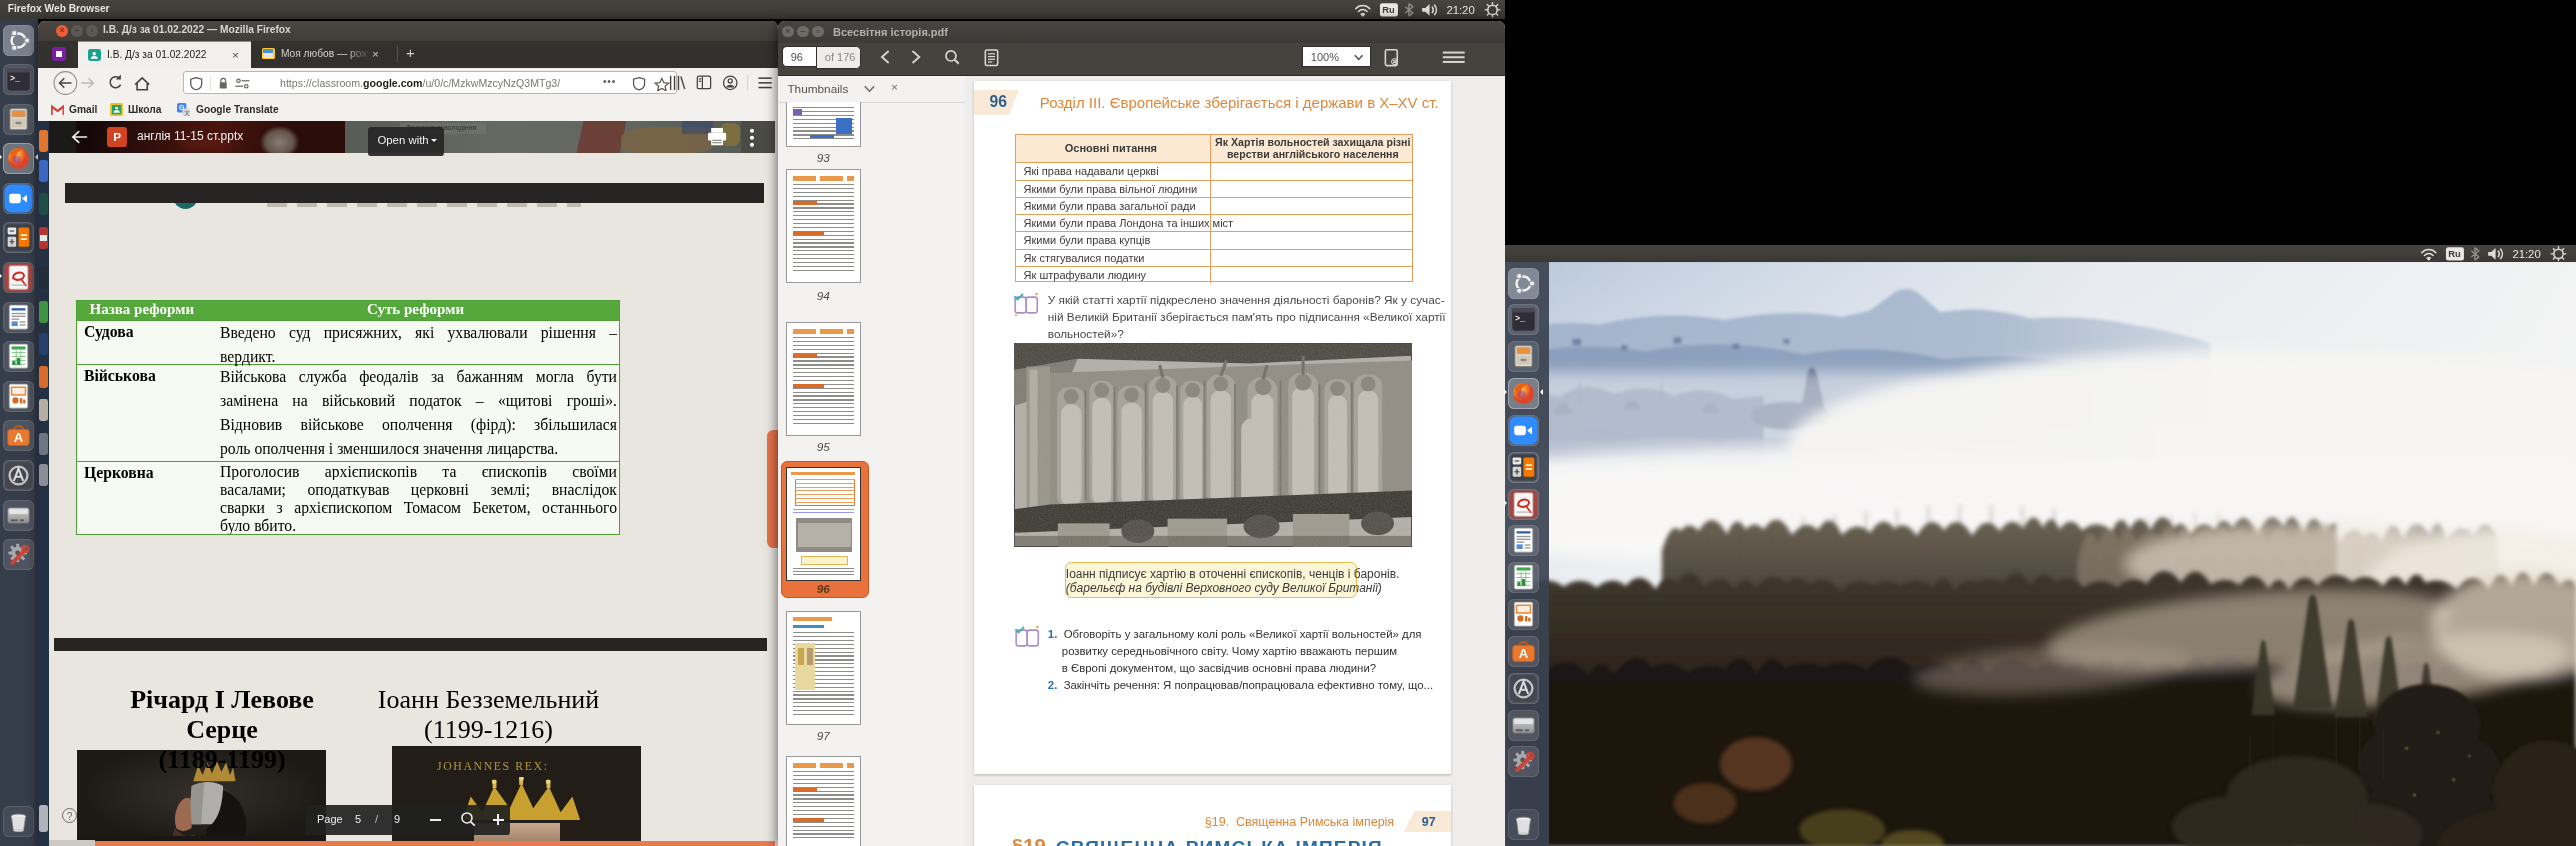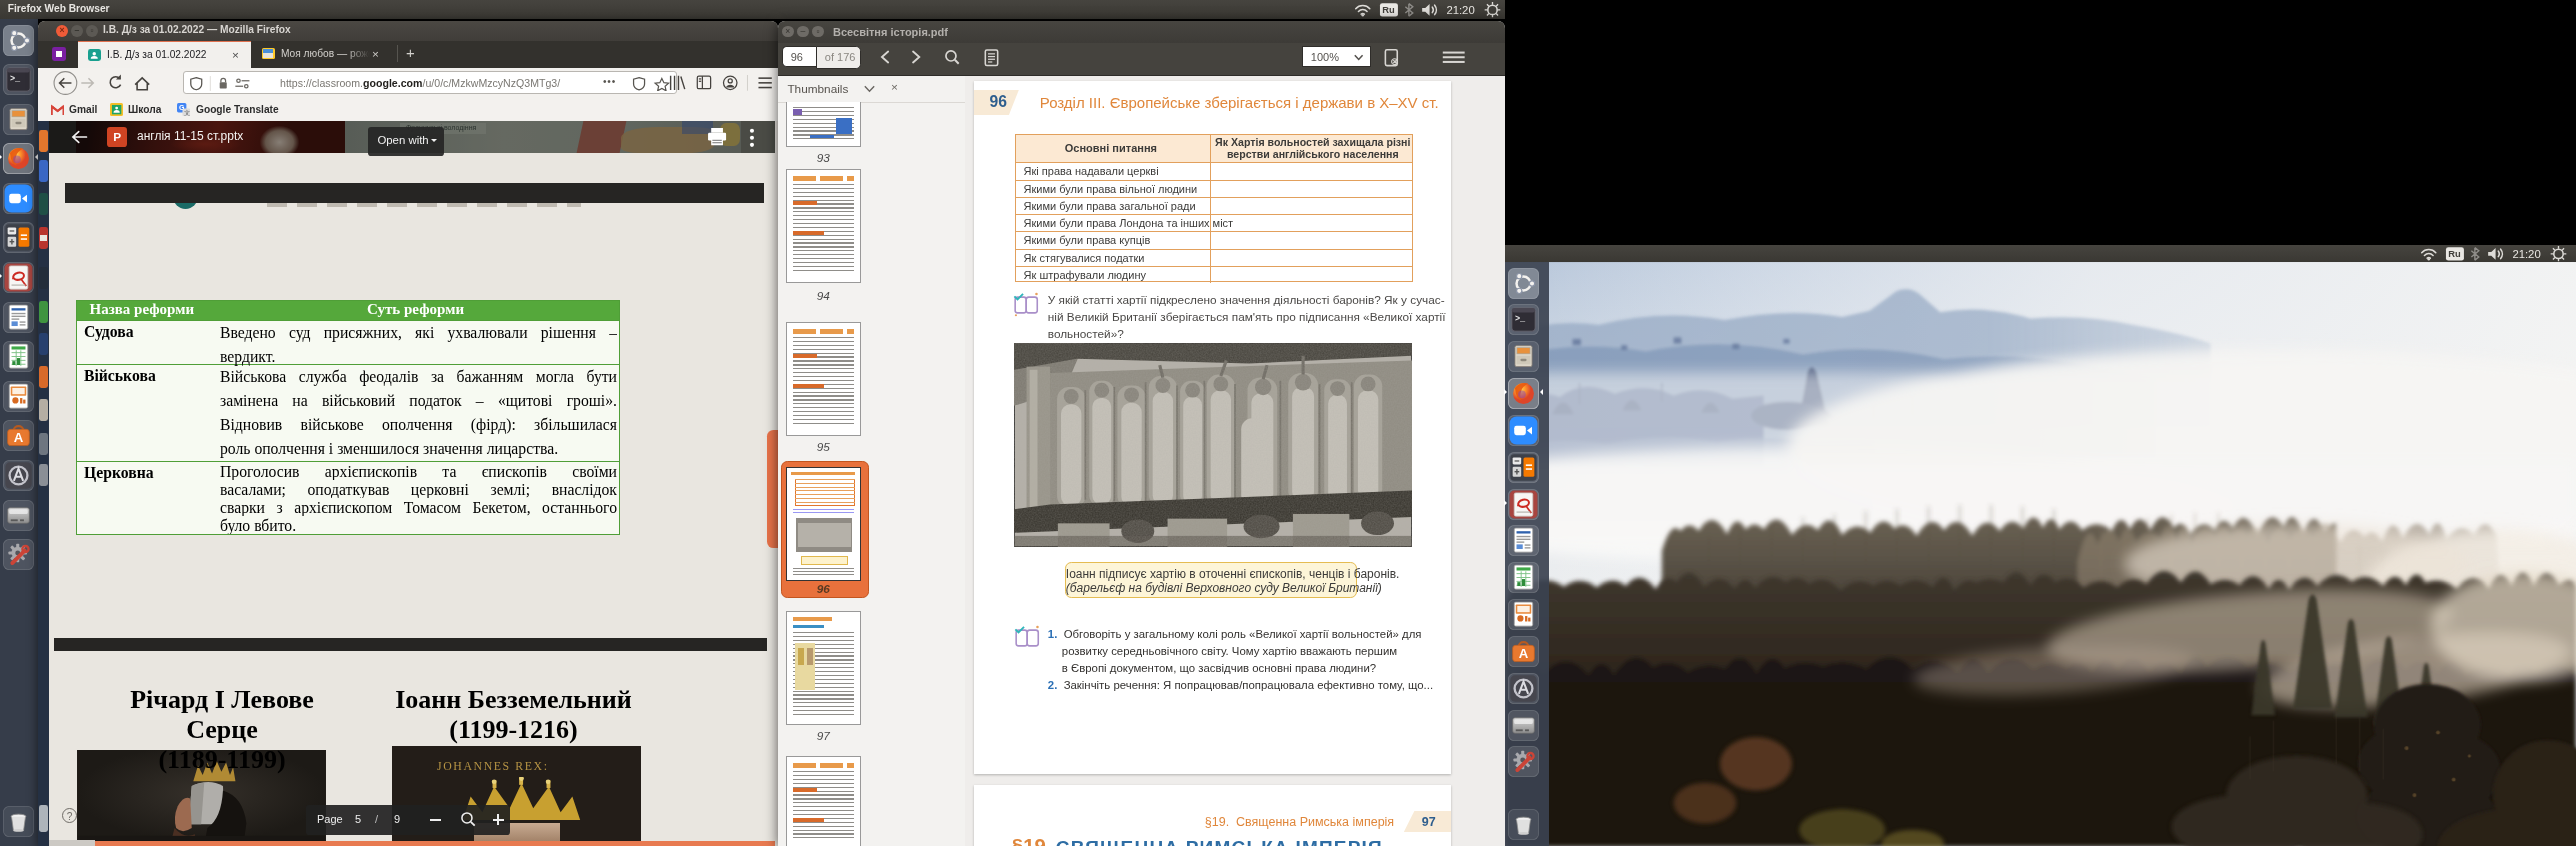--- a/index.html
+++ b/index.html
@@ -420,21 +420,21 @@
         <div>Військова служба феодалів за бажанням могла бути<span></span></div>
         <div>замінена на військовий податок – «щитові гроші».<span></span></div>
         <div>Відновив військове ополчення (фірд): збільшилася<span></span></div>
         <div>роль ополчення і зменшилося значення лицарства.</div>
       </div>
     </div>
 
     <div class="abs" style="left:15.7px;top:517px;width:713px;height:12.5px;background:#262523"></div>
 
     <div class="abs" style="left:82px;top:564px;width:204px;text-align:center;font-family:'Liberation Serif',serif;font-weight:bold;font-size:26px;line-height:30px;z-index:3">Річард І Левове<br>Серце<br>(1189-1199)</div>
-    <div class="abs" style="left:350px;top:564px;width:251px;text-align:center;font-family:'Liberation Serif',serif;font-weight:bold;font-size:26px;line-height:30px;z-index:3">Іоанн Безземельний<br>(1199-1216)</div>
+    <div class="abs" style="left:325px;top:564px;width:251px;text-align:center;font-family:'Liberation Serif',serif;font-weight:normal;font-size:26px;line-height:30px;z-index:3">Іоанн Безземельний<br>(1199-1216)</div>
     <div class="abs" style="left:39px;top:629px;width:249px;height:96px;background:#211e1a;overflow:hidden">
       <svg width="249" height="96" viewBox="0 0 317 123">
         <rect width="317" height="123" fill="#23201c"></rect>
         <radialGradient id="plg" cx="50%" cy="45%">
               <stop offset="0" stop-color="#35302a"></stop>
               <stop offset="1" stop-color="#1d1a16"></stop>
             </radialGradient>
         <rect width="317" height="123" fill="url(#plg)"></rect>
         <path d="M148 40 L154 20 L160 32 L166 16 L172 30 L178 14 L184 28 L190 16 L195 32 L199 22 L202 40 z" fill="#b08a34"></path>
         <path d="M142 95 L146 46 Q168 36 186 46 L188 95 z" fill="#b0aeaa"></path>

